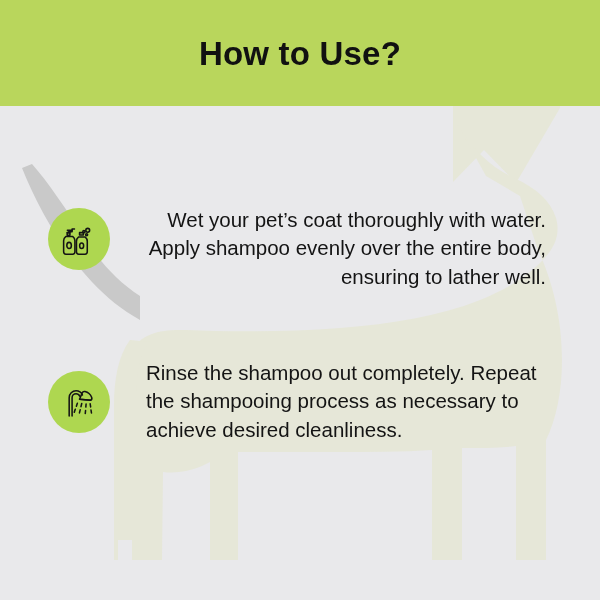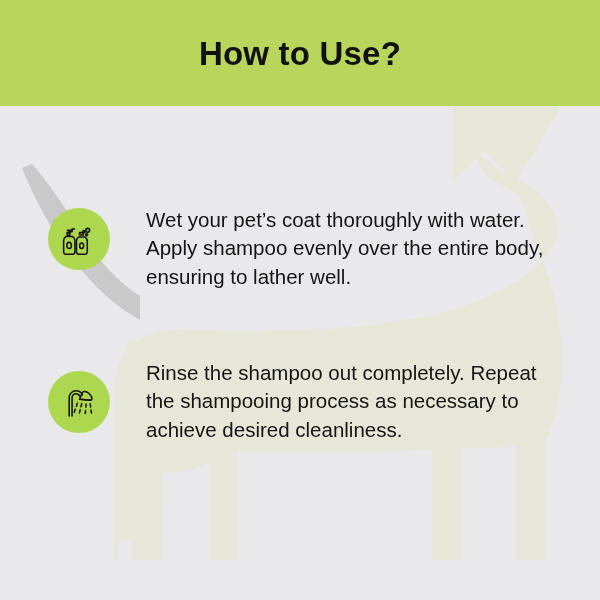--- a/index.html
+++ b/index.html
@@ -60,21 +60,21 @@
     box-sizing: border-box;
     padding: 0;
   }
   .step {
     position: absolute;
     display: flex;
     align-items: flex-start;
     width: 560px;
     left: 0;
   }
-  .step-1 { top: 100px; }
+  .step-1 { top: 100px; text-align: right; }
   .step-2 { top: 253px; align-items: center; }
 
   .icon-badge {
     flex: 0 0 auto;
     width: 62px;
     height: 62px;
     margin-left: 48px;
     margin-top: 2px;
     border-radius: 50%;
     background: #aed750;

